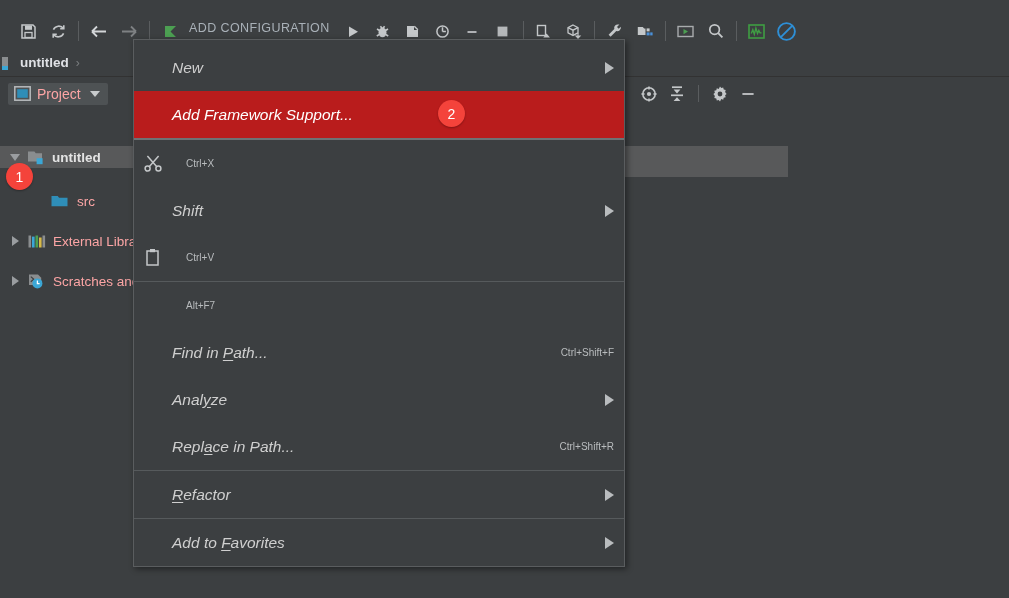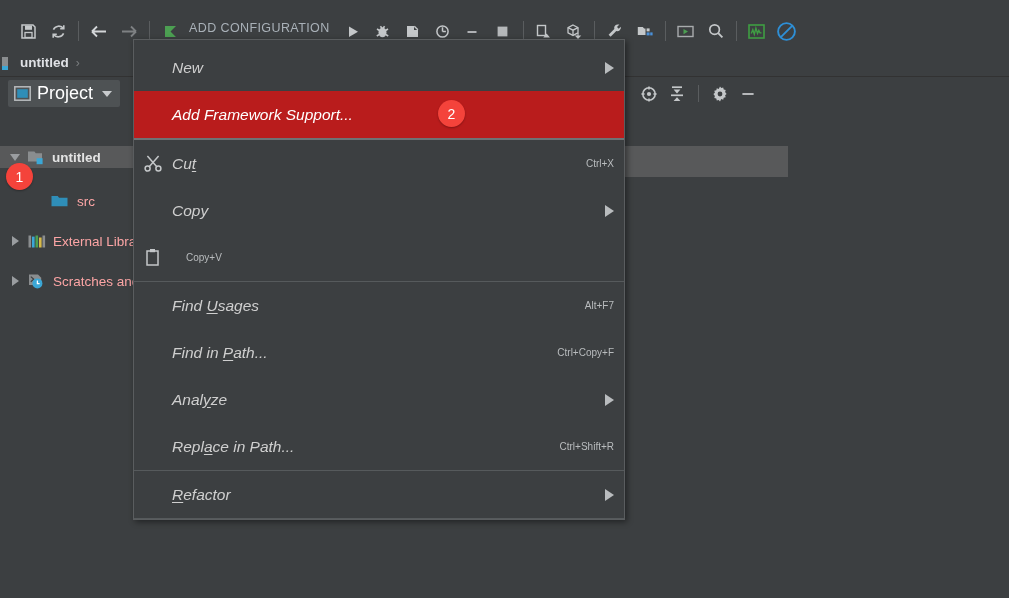--- a/index.html
+++ b/index.html
@@ -48,21 +48,21 @@
   
   .tw-header {
     position: absolute; left: 0; top: 77px; width: 1009px; height: 33px;
     background: #3c3f41; display: flex; align-items: center;
   }
   .tw-tab {
     display: flex; align-items: center; gap: 6px;
     padding: 3px 8px 3px 6px; margin-left: 8px;
     background: #4e5254; border-radius: 2px;
   }
-  .tw-tab-label { color: #ffffff; font-size: 18px; }
+  .tw-tab-label { color: #fca5a5; font-size: 14px; }
   .tw-caret { width:0;height:0;border-left:5px solid transparent;border-right:5px solid transparent;border-top:6px solid #c8cbcd; margin-left:3px; }
 
   .tw-actions {
     position: absolute; left: 622px; top: 77px; width: 170px; height: 33px;
     background: #3c3f41; display: flex; align-items: center; gap: 2px;
     padding-left: 14px;
   }
   .twa { width: 26px; height: 26px; display:flex; align-items:center; justify-content:center; }
   .twa-sep { width:1px; height:17px; background:#5a5d5f; margin:0 6px; }
 
@@ -414,51 +414,49 @@
     <div class="ctx-sep thick"></div>
 
     <div class="ctx-item">
       <span class="ctx-icon">
         <svg width="19" height="19" viewBox="0 0 19 19">
             <circle cx="3.6" cy="14.6" r="2.5" fill="none" stroke="#c4c7c9" stroke-width="1.5"></circle>
             <circle cx="14.4" cy="14.6" r="2.5" fill="none" stroke="#c4c7c9" stroke-width="1.5"></circle>
             <path d="M5.2 12.8L14.6 2M12.8 12.8L3.4 2" stroke="#c4c7c9" stroke-width="1.5"></path>
           </svg>
       </span>
-      <span class="ctx-label">Cu<u>t</u></span>
       <span class="ctx-accel">Ctrl+X</span>
     </div>
 
     <div class="ctx-item">
       <span class="ctx-icon"></span>
-      <span class="ctx-label">Copy</span>
+      <span class="ctx-label">Shift</span>
       <span class="ctx-sub"></span>
     </div>
 
     <div class="ctx-item">
       <span class="ctx-icon">
         <svg width="17" height="19" viewBox="0 0 17 19">
             <rect x="3" y="3" width="11" height="14" fill="none" stroke="#c4c7c9" stroke-width="1.5"></rect>
             <rect x="6" y="1" width="5" height="3.2" fill="#c4c7c9"></rect>
           </svg>
       </span>
-      <span class="ctx-accel">Copy+V</span>
+      <span class="ctx-accel">Ctrl+V</span>
     </div>
     <div class="ctx-sep"></div>
 
     <div class="ctx-item">
       <span class="ctx-icon"></span>
-      <span class="ctx-label">Find <u>U</u>sages</span>
       <span class="ctx-accel">Alt+F7</span>
     </div>
 
     <div class="ctx-item">
       <span class="ctx-icon"></span>
       <span class="ctx-label">Find in <u>P</u>ath...</span>
-      <span class="ctx-accel">Ctrl+Copy+F</span>
+      <span class="ctx-accel">Ctrl+Shift+F</span>
     </div>
 
     <div class="ctx-item">
       <span class="ctx-icon"></span>
       <span class="ctx-label">Anal<u>y</u>ze</span>
       <span class="ctx-sub"></span>
     </div>
 
     <div class="ctx-item">
       <span class="ctx-icon"></span>
@@ -467,19 +465,24 @@
     </div>
     <div class="ctx-sep"></div>
 
     <div class="ctx-item">
       <span class="ctx-icon"></span>
       <span class="ctx-label"><u>R</u>efactor</span>
       <span class="ctx-sub"></span>
     </div>
     <div class="ctx-sep"></div>
 
+    <div class="ctx-item">
+      <span class="ctx-icon"></span>
+      <span class="ctx-label">Add to <u>F</u>avorites</span>
+      <span class="ctx-sub"></span>
+    </div>
 
   </div>
 
   <div class="badge" style="left:6px; top:163px;">1</div>
   <div class="badge" style="left:438px; top:100px;">2</div>
 
 </div>
 
 </body></html>

